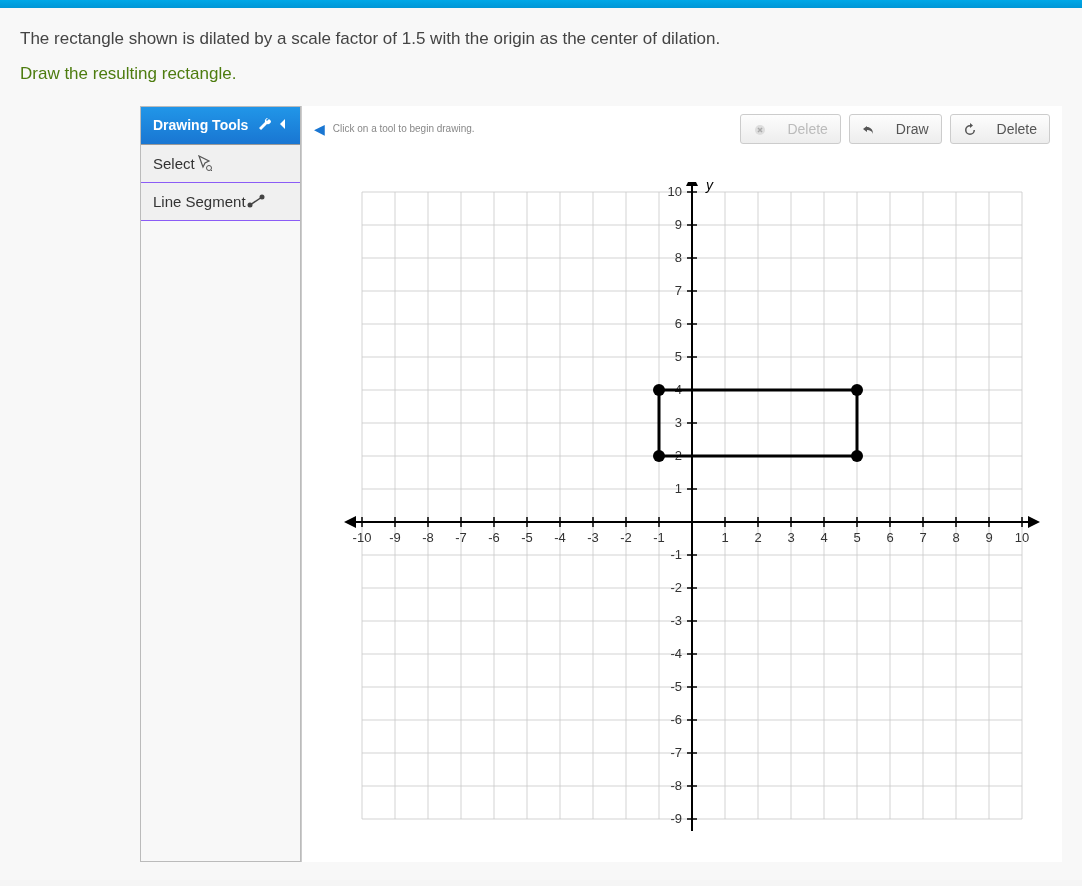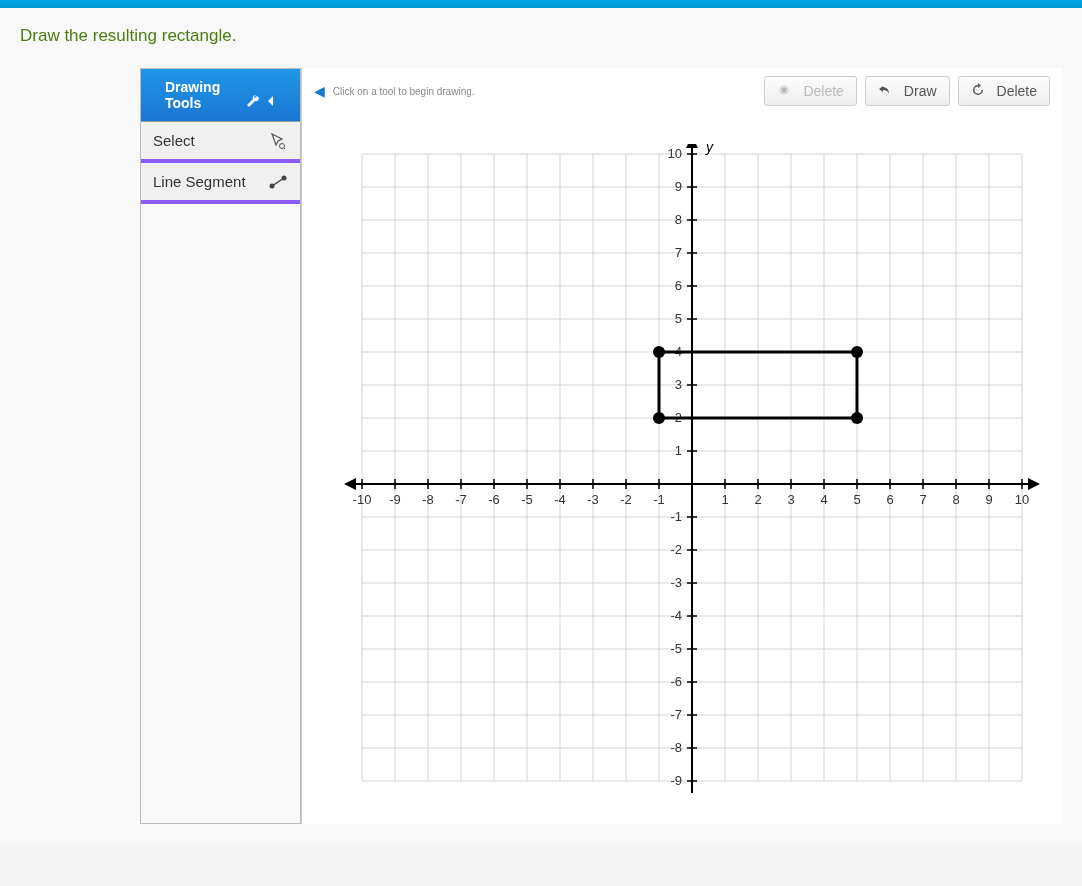--- a/index.html
+++ b/index.html
@@ -35,33 +35,32 @@
     }
     .tools-panel {
       width: 200px;
       border: 1px solid #bbb;
     }
     .tools-header {
       background: linear-gradient(to bottom, #2196e8, #1976d2);
       color: white;
       font-weight: bold;
       font-size: 14px;
-      padding: 10px 24px;
+      padding: 10px 12px;
       display: flex;
       justify-content: space-between;
-      align-items: flex-end;
+      align-items: flex-start;
       border-bottom: 1px solid #999;
     }
     .tools-header .icons { display: flex; gap: 6px; }
     .tool-item {
       background: #f0f0f0;
-      border-bottom: 4px solid #8b5cf6;
+      border-bottom: 1px solid #8b5cf6;
       padding: 10px 12px;
       display: flex;
-      justify-content: space-between;
       align-items: center;
       font-size: 15px;
       color: #333;
       cursor: pointer;
     }
     .tool-icon { display: flex; align-items: center; justify-content: center; width: 20px; height: 16px; }
     .canvas-area {
       flex: 1;
       background: #fff;
       position: relative;
@@ -77,37 +76,38 @@
     .hint-text { color: #888; font-size: 10px; flex: 1; }
     .action-btn {
       border: 1px solid #ccc;
       background: linear-gradient(to bottom, #fdfdfd, #ededed);
       padding: 6px 12px;
       font-size: 14px;
       color: #555;
       cursor: pointer;
       border-radius: 3px;
       display: flex;
-      align-items: flex-start;
-      gap: 12px;
+      align-items: flex-end;
+      gap: 20px;
     }
     .action-btn.disabled { color: #bbb; cursor: default; }
     .btn-icon { width: 14px; height: 14px; display: inline-flex; align-items: center; justify-content: center; }
     .graph-container {
       position: relative;
       margin: 30px 20px 0 40px;
     }
     svg.graph { display: block; }
   </style>
 </head>
 <body>
 
 <div class="top-bar"></div>
 
 <div class="content">
+  <p class="question-text">The rectangle shown is dilated by a scale factor of 1.5 with the origin as the center of dilation.</p>
   <p class="instruction-text">Draw the resulting rectangle.</p>
 
   <div class="workspace">
     <div class="tools-panel">
       <div class="tools-header">
         <span>Drawing Tools</span>
         <span class="icons">
           <span>
             <svg width="14" height="14" viewBox="0 0 14 14">
                 <path d="M13 4a3 3 0 0 1-4 3L3 13l-2-2 6-6a3 3 0 0 1 3-4l-2 2 1 1 2-2z" fill="white"></path>

